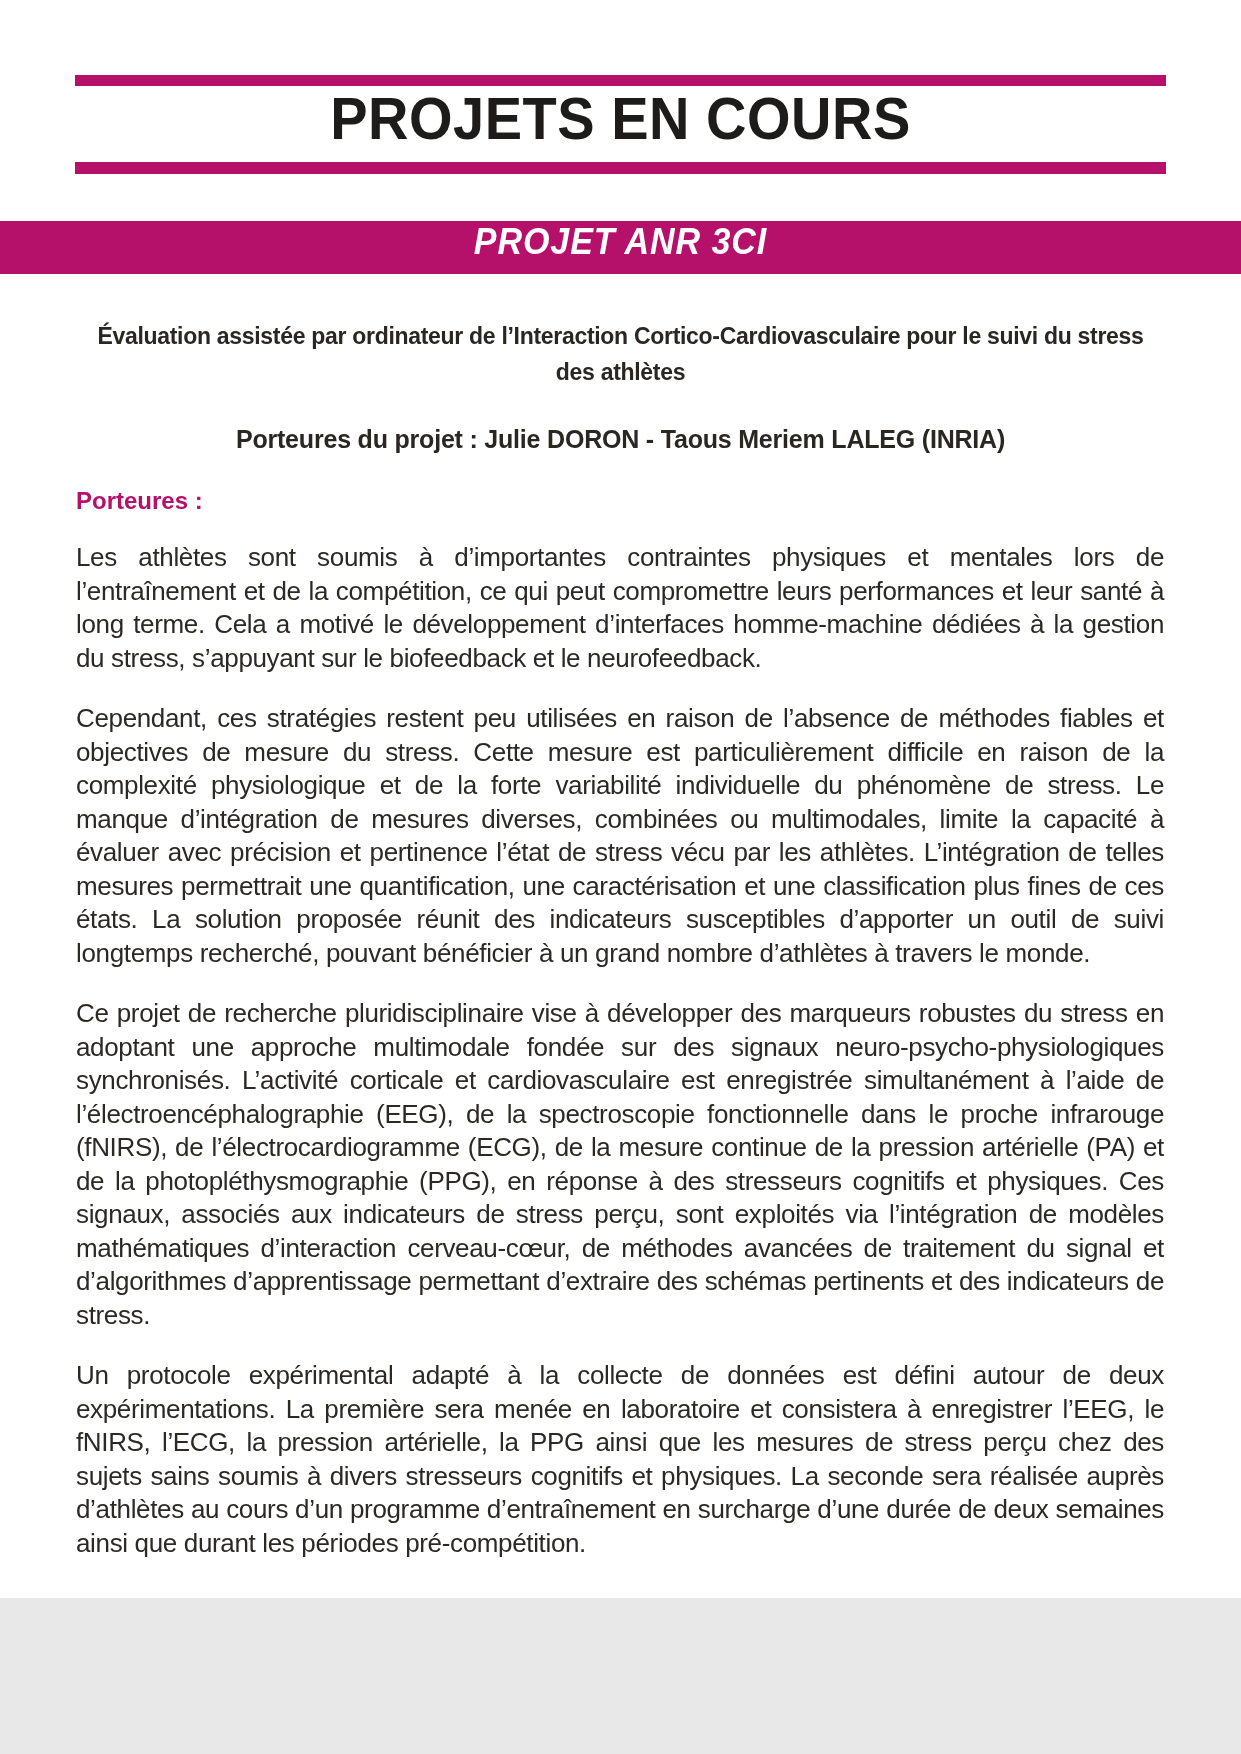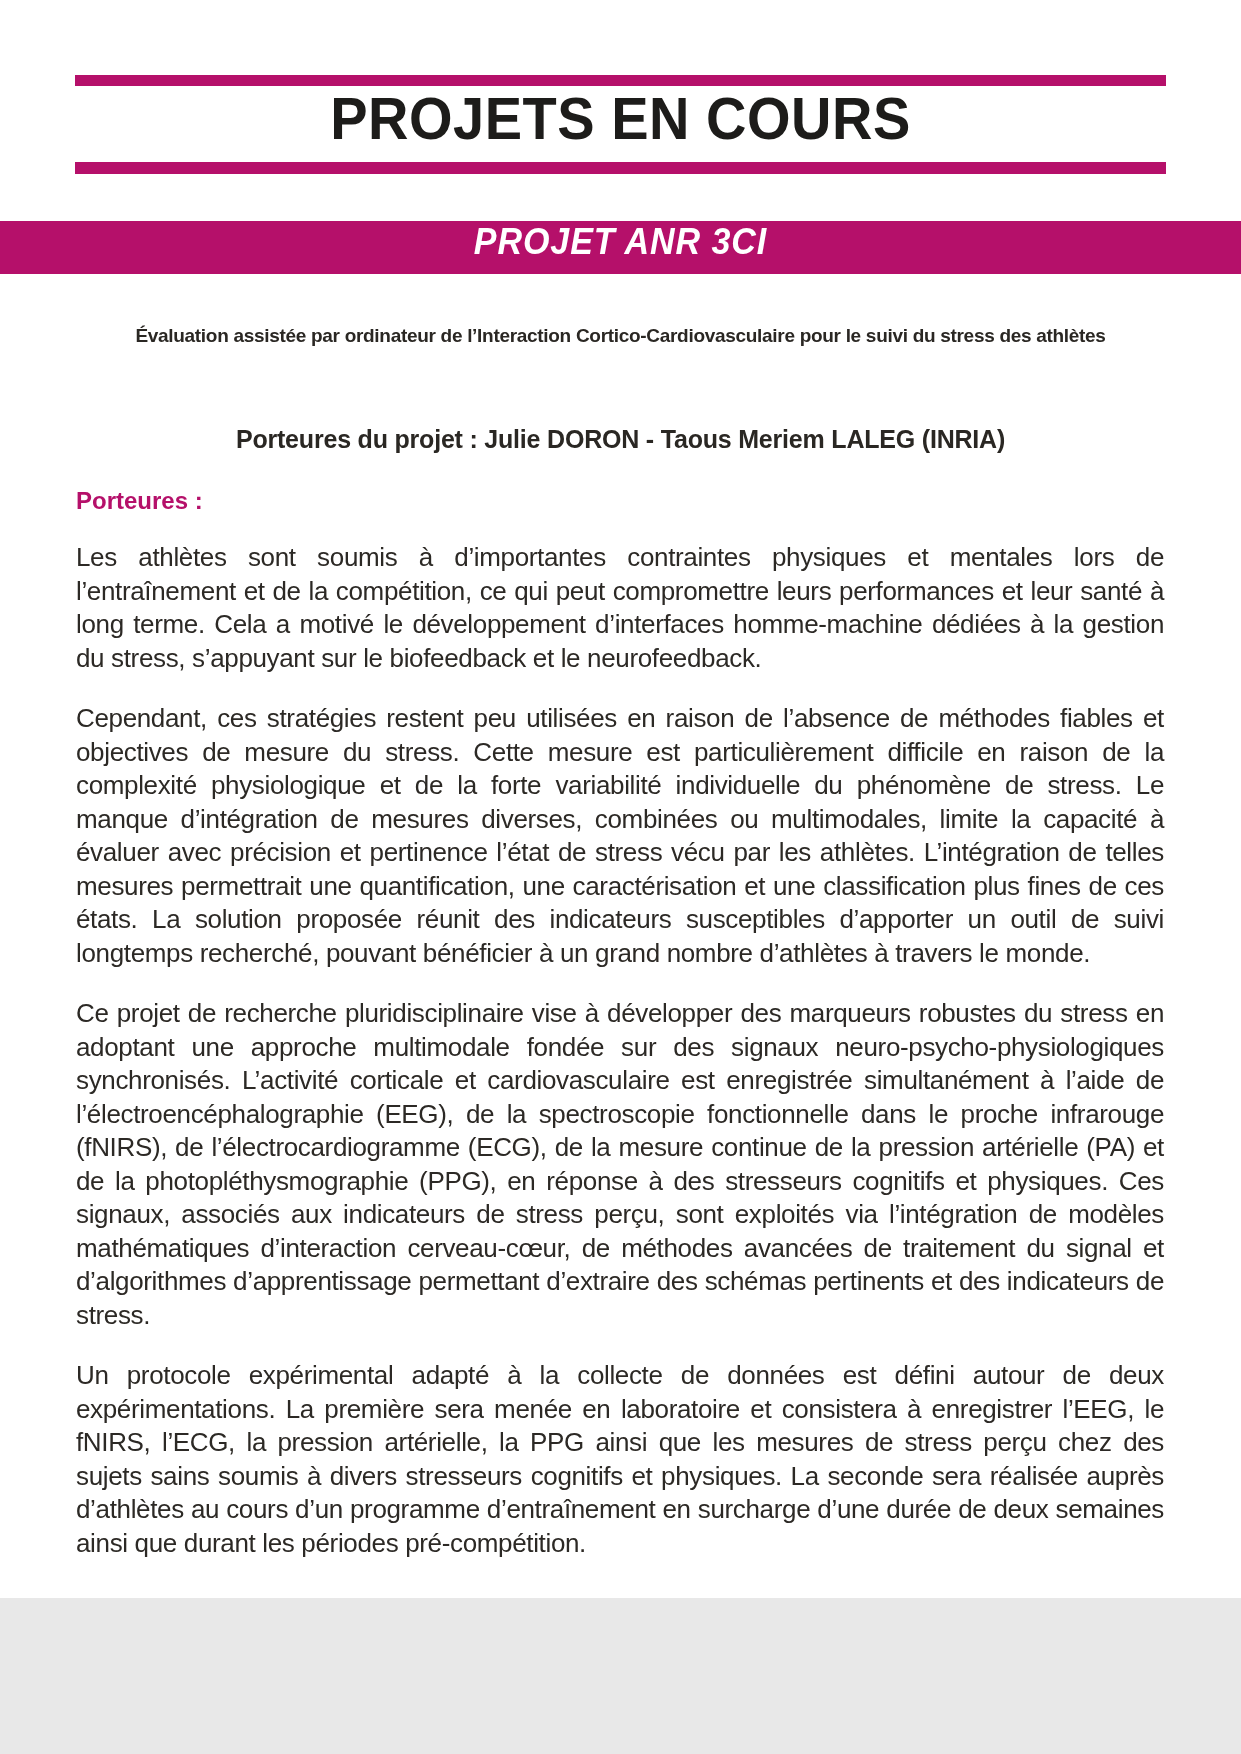--- a/index.html
+++ b/index.html
@@ -32,21 +32,21 @@
   }
   .banner-text{
     color:#ffffff;
     font-size:37px;font-style:italic;font-weight:600;
     letter-spacing:1px;
     transform:scaleX(0.92);
   }
   .article-title{
     position:absolute;top:318px;left:88px;right:88px;margin:0;
     text-align:center;
-    font-size:19px;line-height:36px;font-weight:bold;
+    font-size:23px;line-height:36px;font-weight:bold;
     letter-spacing:-0.3px;
     color:#2a2723;
   }
   .leaders{
     position:absolute;top:424px;left:0;right:0;margin:1px;
     text-align:center;
     font-size:25px;font-weight:bold;
     letter-spacing:-0.2px;
     color:#2a2723;
   }

